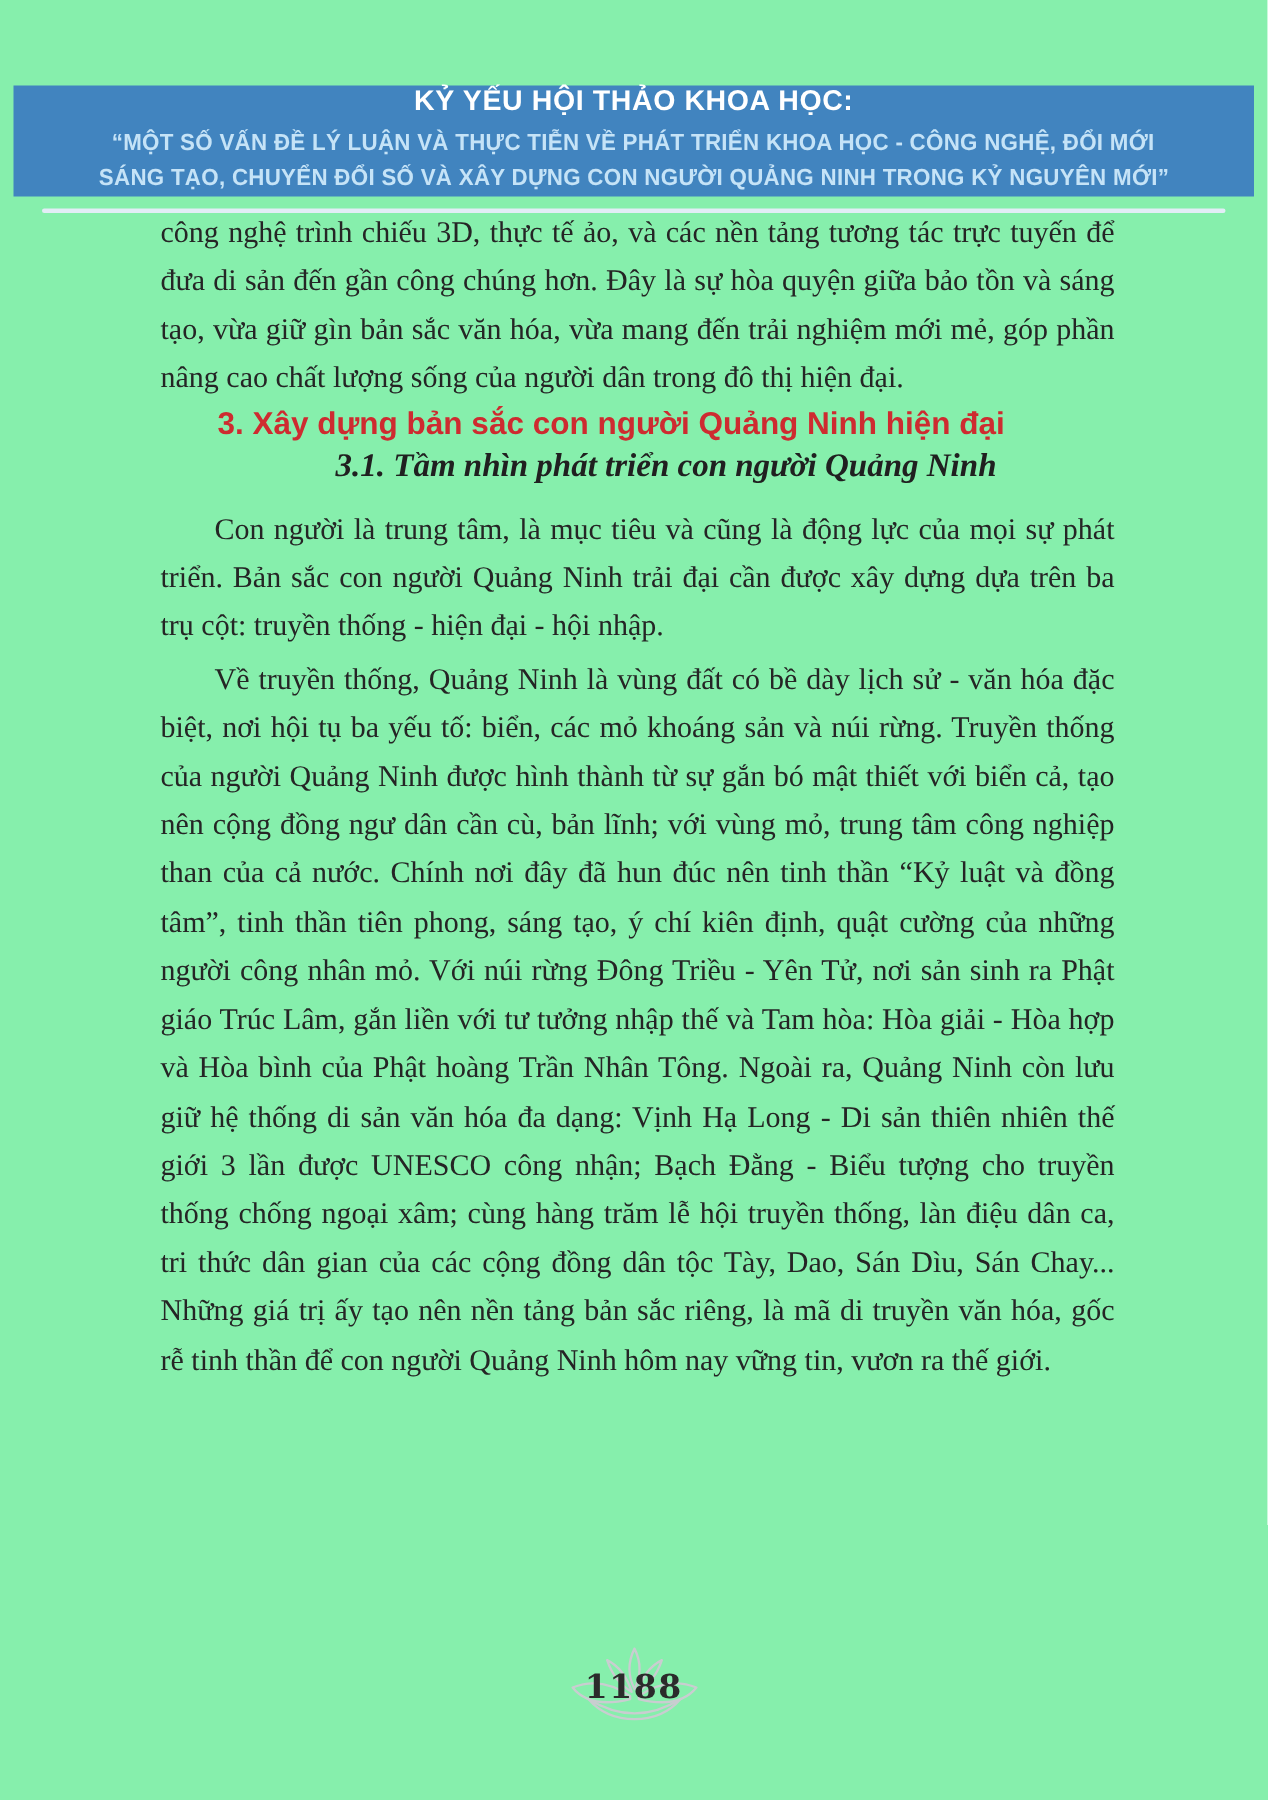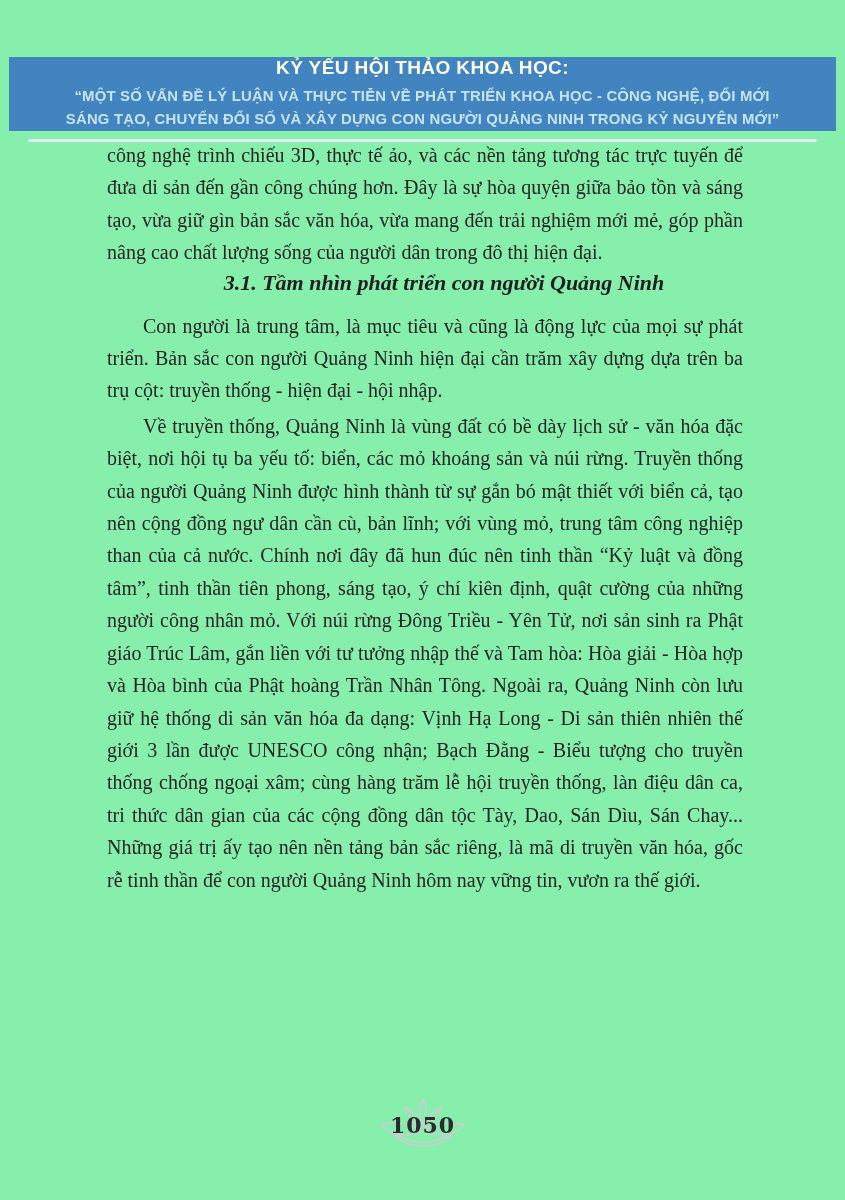--- a/index.html
+++ b/index.html
@@ -100,39 +100,40 @@
   <div class="header-band">
     <div class="header-title">KỶ YẾU HỘI THẢO KHOA HỌC:</div>
     <div class="header-subtitle">“MỘT SỐ VẤN ĐỀ LÝ LUẬN VÀ THỰC TIỄN VỀ PHÁT TRIỂN KHOA HỌC - CÔNG NGHỆ, ĐỔI MỚI</div>
     <div class="header-subtitle">SÁNG TẠO, CHUYỂN ĐỔI SỐ VÀ XÂY DỰNG CON NGƯỜI QUẢNG NINH TRONG KỶ NGUYÊN MỚI”</div>
   </div>
   <div class="band-shadow"></div>
 
   <div class="content">
     <p>công nghệ trình chiếu 3D, thực tế ảo, và các nền tảng tương tác trực tuyến để đưa di sản đến gần công chúng hơn. Đây là sự hòa quyện giữa bảo tồn và sáng tạo, vừa giữ gìn bản sắc văn hóa, vừa mang đến trải nghiệm mới mẻ, góp phần nâng cao chất lượng sống của người dân trong đô thị hiện đại.</p>
 
+    <p class="section-heading" style="color:#ce2b30;">3. Xây dựng bản sắc con người Quảng Ninh hiện đại</p>
 
     <p class="subsection-heading">3.1. Tầm nhìn phát triển con người Quảng Ninh</p>
 
-    <p class="para-indent p-after-heading">Con người là trung tâm, là mục tiêu và cũng là động lực của mọi sự phát triển. Bản sắc con người Quảng Ninh hiện đại cần trăm xây dựng dựa trên ba trụ cột: truyền thống - hiện đại - hội nhập.</p>
+    <p class="para-indent p-after-heading">Con người là trung tâm, là mục tiêu và cũng là động lực của mọi sự phát triển. Bản sắc con người Quảng Ninh trải đại cần được xây dựng dựa trên ba trụ cột: truyền thống - hiện đại - hội nhập.</p>
 
     <p class="para-indent p-body">Về truyền thống, Quảng Ninh là vùng đất có bề dày lịch sử - văn hóa đặc biệt, nơi hội tụ ba yếu tố: biển, các mỏ khoáng sản và núi rừng. Truyền thống của người Quảng Ninh được hình thành từ sự gắn bó mật thiết với biển cả, tạo nên cộng đồng ngư dân cần cù, bản lĩnh; với vùng mỏ, trung tâm công nghiệp than của cả nước. Chính nơi đây đã hun đúc nên tinh thần “Kỷ luật và đồng tâm”, tinh thần tiên phong, sáng tạo, ý chí kiên định, quật cường của những người công nhân mỏ. Với núi rừng Đông Triều - Yên Tử, nơi sản sinh ra Phật giáo Trúc Lâm, gắn liền với tư tưởng nhập thế và Tam hòa: Hòa giải - Hòa hợp và Hòa bình của Phật hoàng Trần Nhân Tông. Ngoài ra, Quảng Ninh còn lưu giữ hệ thống di sản văn hóa đa dạng: Vịnh Hạ Long - Di sản thiên nhiên thế giới 3 lần được UNESCO công nhận; Bạch Đằng - Biểu tượng cho truyền thống chống ngoại xâm; cùng hàng trăm lễ hội truyền thống, làn điệu dân ca, tri thức dân gian của các cộng đồng dân tộc Tày, Dao, Sán Dìu, Sán Chay... Những giá trị ấy tạo nên nền tảng bản sắc riêng, là mã di truyền văn hóa, gốc rễ tinh thần để con người Quảng Ninh hôm nay vững tin, vươn ra thế giới.</p>
   </div>
 
   <div class="footer">
     <div class="lotus-wrap">
       <svg viewBox="0 0 100 60" width="96" height="58" fill="none" stroke="#c9cdd0" stroke-width="1.6" stroke-linejoin="round">
 
         <path d="M50 3 Q43 17 50 31 Q57 17 50 3 Z"></path>
 
         <path d="M31 11 Q36 26 48 33 Q43 17 31 11 Z"></path>
         <path d="M69 11 Q64 26 52 33 Q57 17 69 11 Z"></path>
 
         <path d="M47 36 Q27 22 7 30 Q19 45 47 38 Z"></path>
         <path d="M53 36 Q73 22 93 30 Q81 45 53 38 Z"></path>
 
         <path d="M18 38 Q50 58 82 38 Q70 52 50 52 Q30 52 18 38 Z"></path>
       </svg>
-      <span class="page-number">1050</span>
+      <span class="page-number">1188</span>
     </div>
   </div>
 
 </div>
 
 </body></html>

